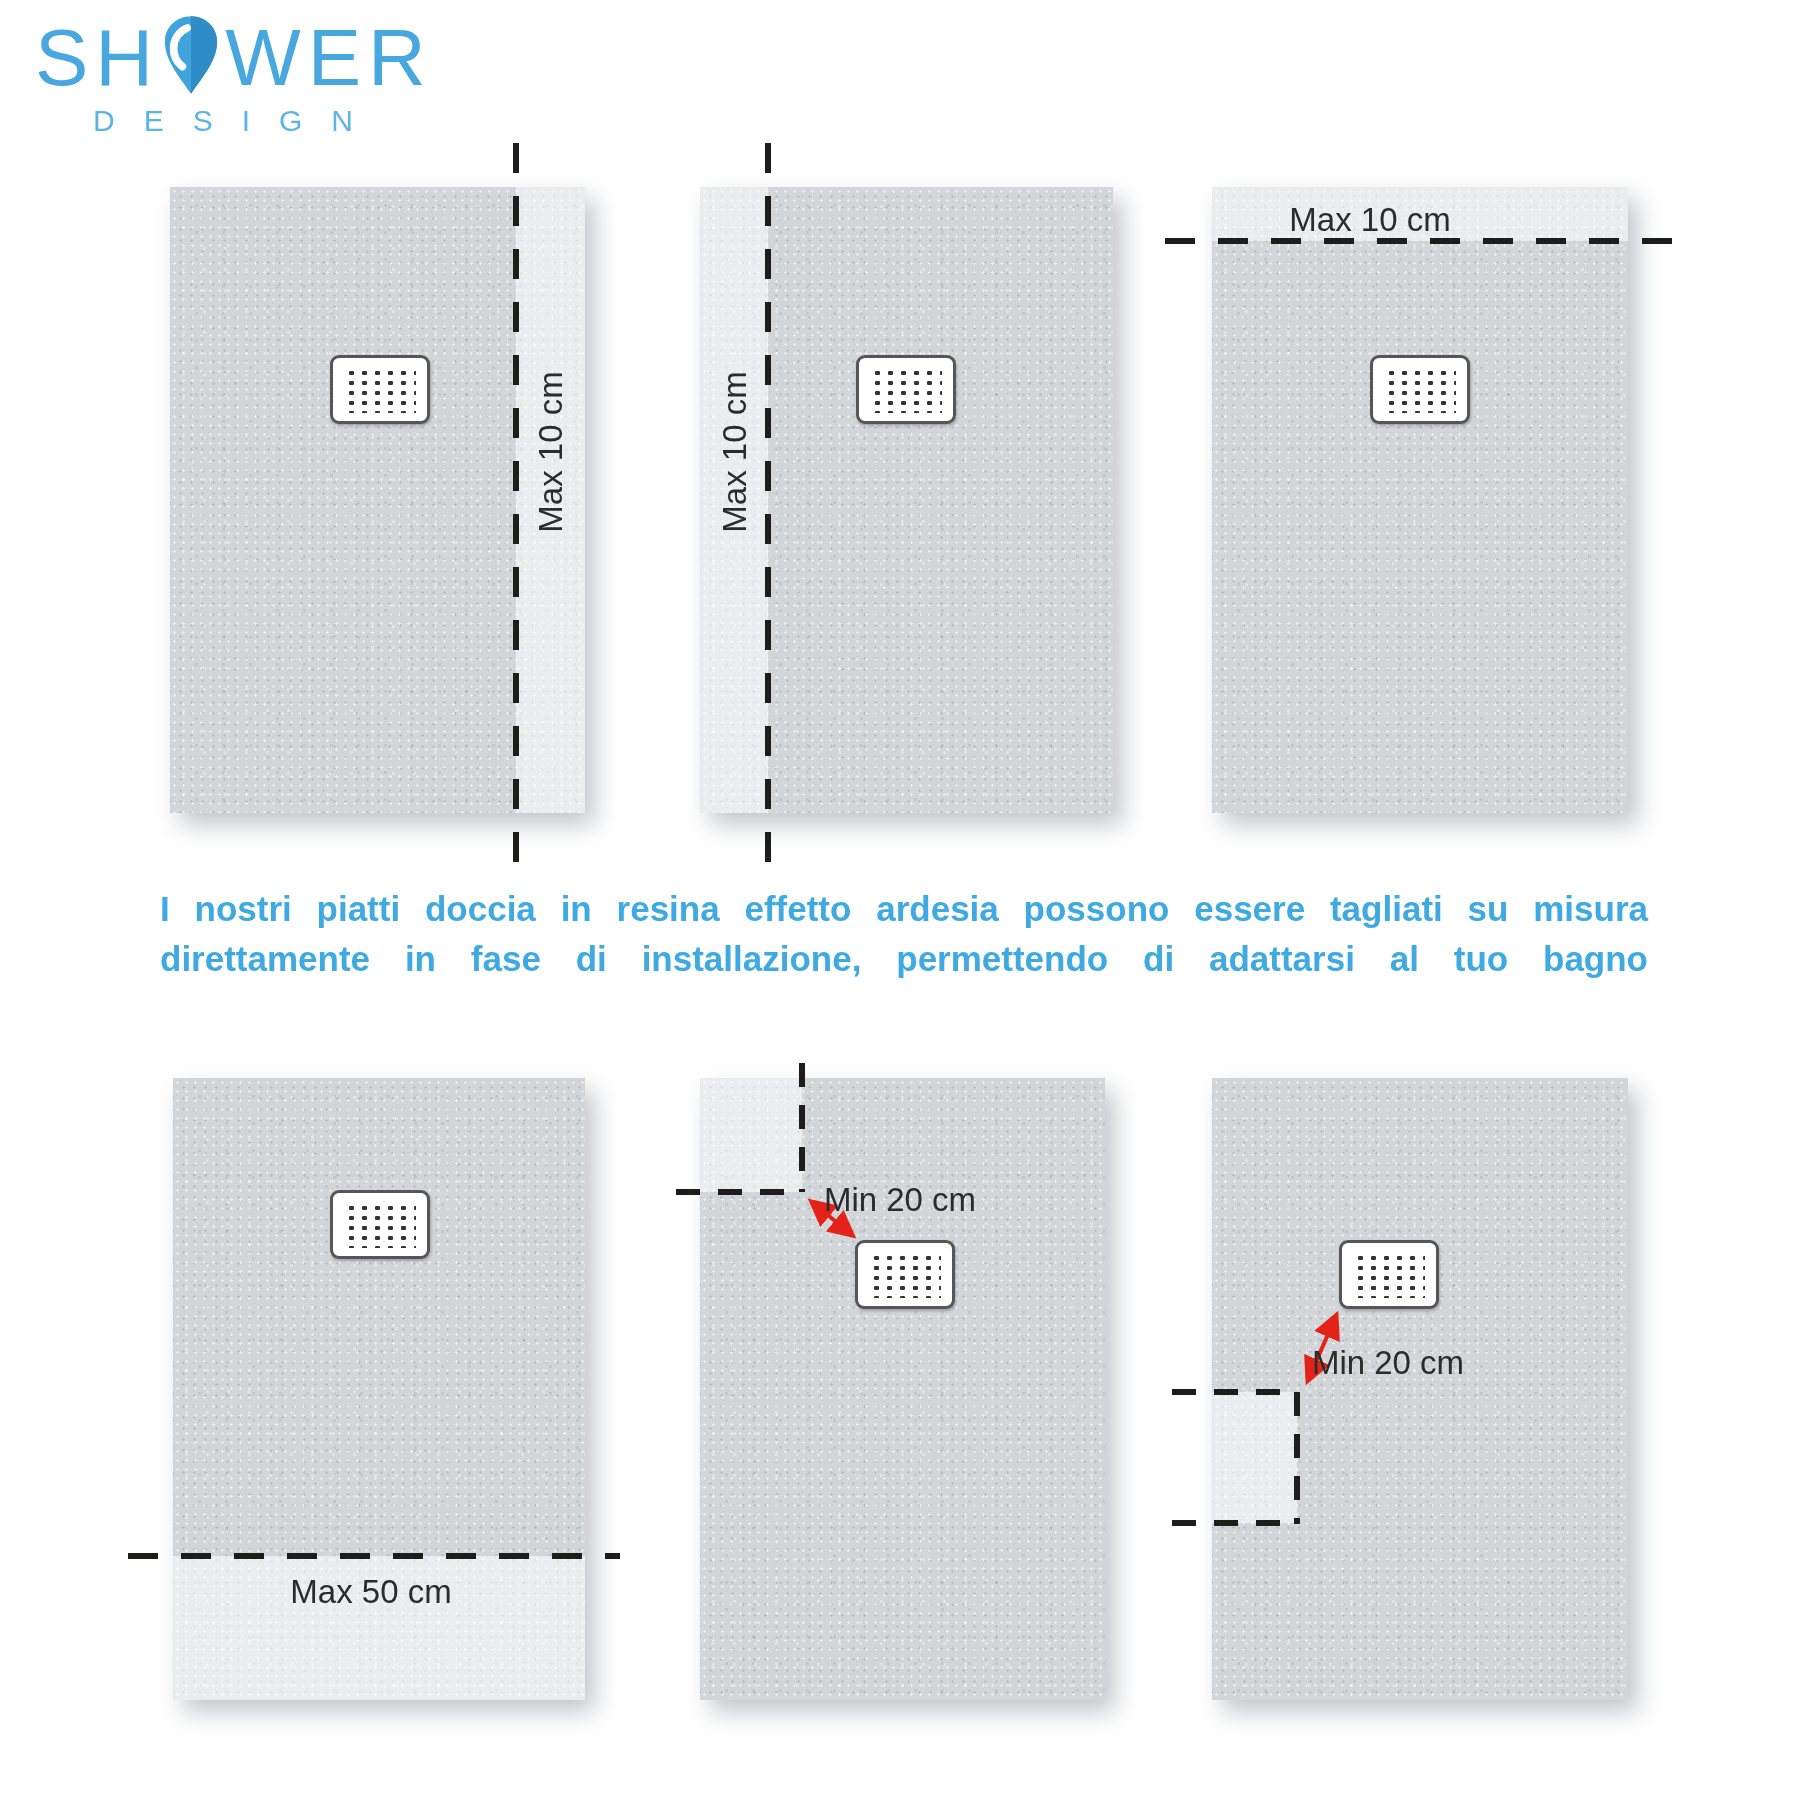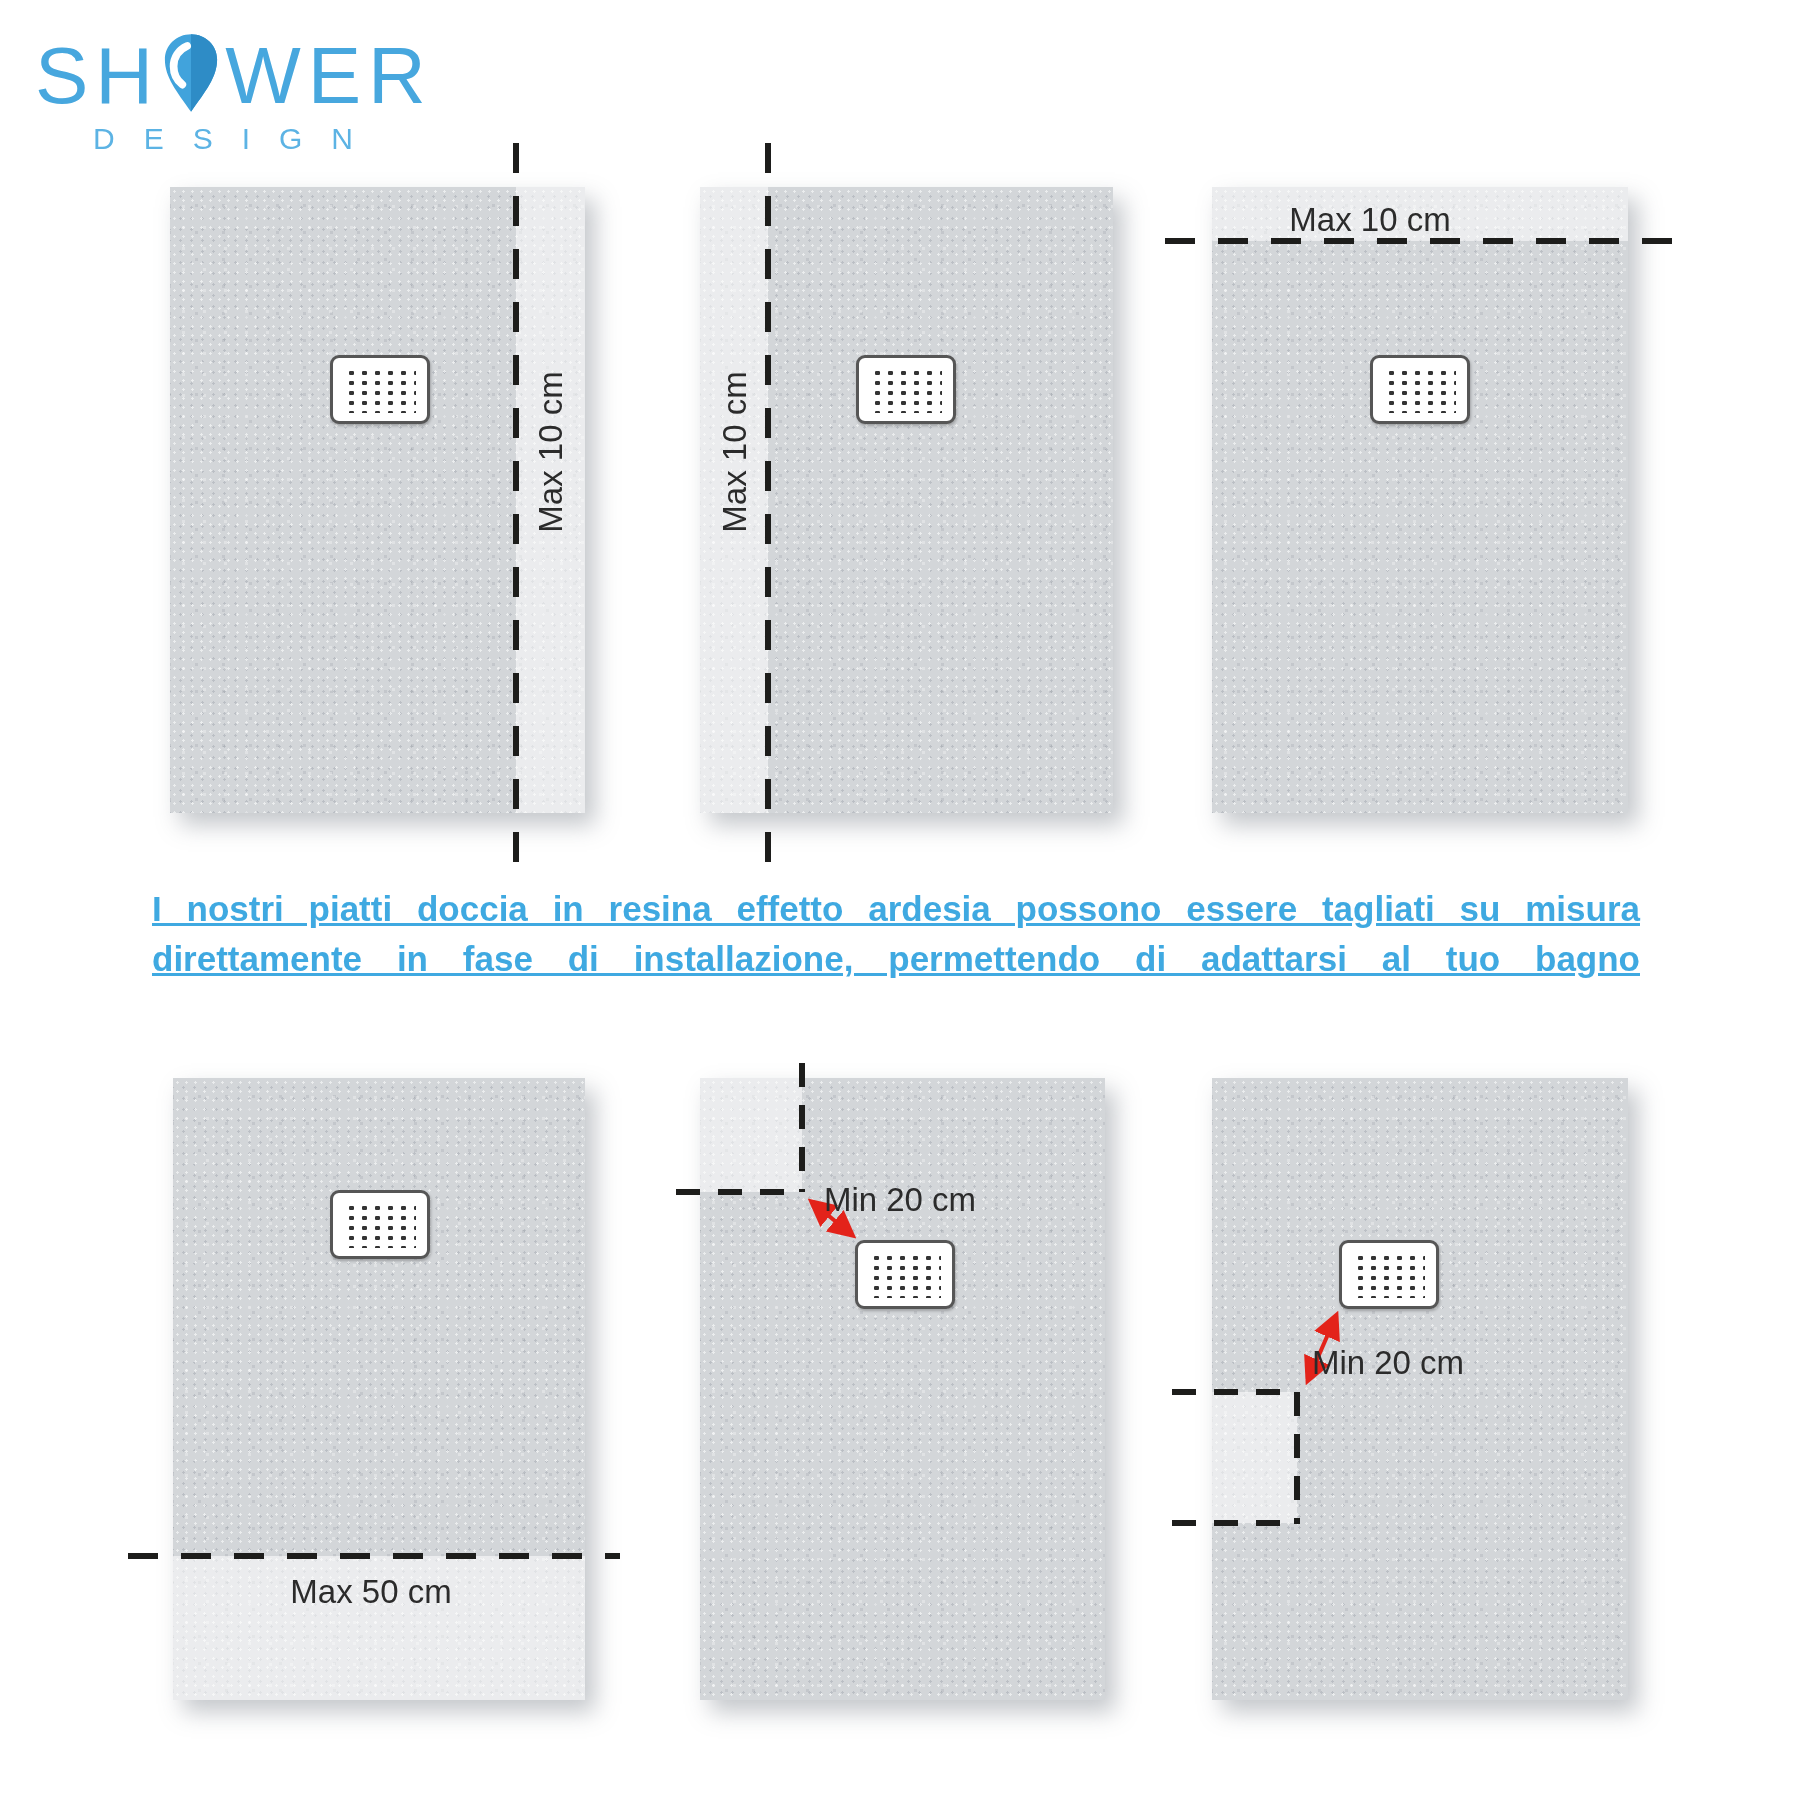--- a/index.html
+++ b/index.html
@@ -1,20 +1,20 @@
 <!DOCTYPE html>
 <html style="--tray: #d3d6d9; --tint: rgba(255,255,255,0.55); --dash: #1d1d1b; --arrow: #e3231a; --label: #2b2b2b; --accent: #3fa9e1; --brand: #47a7de; --brand2: #5cb3e4; --drop: #41a3dc; --drop2: #2e8cc6;"><head>
 <meta charset="utf-8">
 <style>
   html,body{margin:0;padding:0;background:#fff;}
   .page{position:relative;width:1800px;height:1800px;background:#fff;overflow:hidden;
         font-family:"Liberation Sans",sans-serif;}
 
   
-  .logo{position:absolute;left:35px;top:32px;}
+  .logo{position:absolute;left:35px;top:14px;}
   .logo-word{display:flex;align-items:center;color:var(--brand);
              font-size:80px;font-weight:300;letter-spacing:7px;line-height:1;}
   .logo-word .drop{width:58px;height:82px;margin:0 5px 6px 2px;}
   .logo-sub{margin-top:2px;margin-left:58px;font-size:30px;letter-spacing:29px;
             color:var(--brand2);font-weight:400;}
 
   
   .tray{position:absolute;background-color:var(--tray);
     background-image:
       radial-gradient(rgba(255,255,255,.55) 1px, rgba(255,255,255,0) 1.4px),
@@ -33,22 +33,22 @@
   .grate{position:absolute;left:11px;top:9px;right:11px;bottom:8px;
          background-image:radial-gradient(#333 2.7px, rgba(0,0,0,0) 3px);
          background-size:13px 10px;background-position:1px 1px;}
 
   
   .lbl{position:absolute;font-size:33px;color:var(--label);white-space:nowrap;
        transform:translate(-50%,-50%);}
   .lbl.vert{transform:translate(-50%,-50%) rotate(-90deg);}
 
   
-  .desc{position:absolute;left:152px;top:884px;width:1488px;color:var(--accent);
-        font-weight:700;font-size:35px;line-height:50px;text-decoration:underline;}
+  .desc{position:absolute;left:160px;top:884px;width:1488px;color:var(--accent);
+        font-weight:700;font-size:35px;line-height:50px;}
   .desc-line.justify{text-align:justify;text-align-last:justify;}
 
   
   .overlay{position:absolute;left:0;top:0;pointer-events:none;}
   .dash{stroke:var(--dash);stroke-width:6;stroke-dasharray:30 23;fill:none;}
   .d2{stroke-dasharray:24 18;}
   .arrowline{stroke:var(--arrow);stroke-width:4;}
   .ahp{fill:var(--arrow);}
 </style>
 </head>

